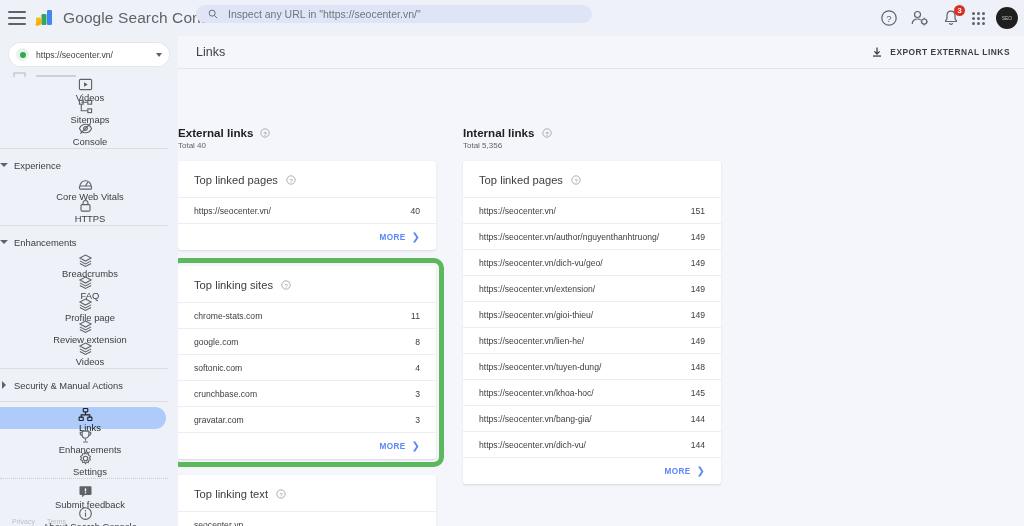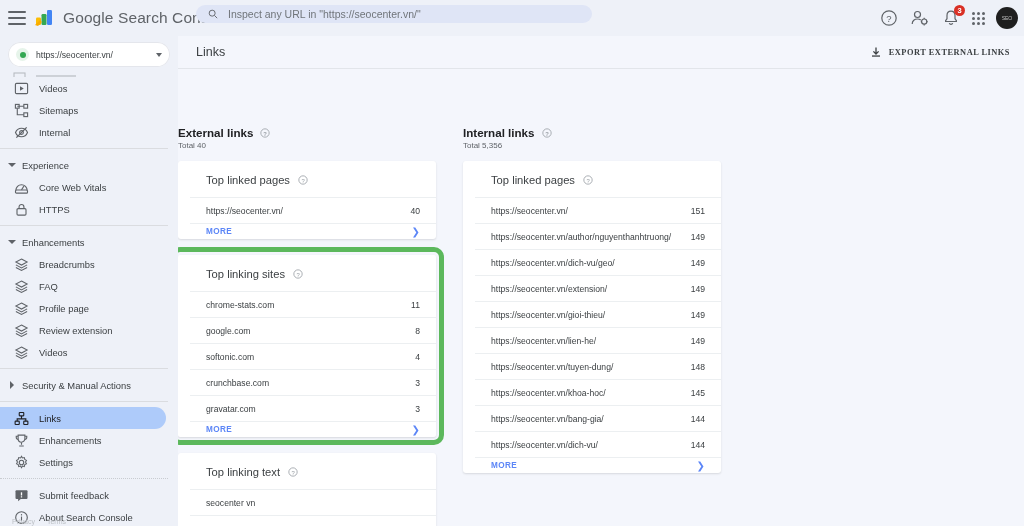--- a/index.html
+++ b/index.html
@@ -79,27 +79,28 @@
   }
   .prop-ico b { width: 6px; height: 6px; border-radius: 50%; background: #34a853; display:block;}
   .prop-url { font-size: 8.6px; color: #3c4043; flex: 1; white-space: nowrap; overflow: hidden; }
   .caret { width:0;height:0;border-left:3.5px solid transparent;border-right:3.5px solid transparent;border-top:4px solid #5f6368; }
 
   .nav { margin-top: 2px; }
   .nav-item {
     display: flex; align-items: center; height: 22px;
     padding-left: 14px; cursor: pointer; border-radius: 0 11px 11px 0;
     margin-right: 12px;
+    flex-direction: column;
   }
   .nav-item .ico { width: 15px; height: 15px; margin-right: 10px; flex: 0 0 auto; display:block; }
   .nav-item .lbl { font-size: 9.4px; color: #3c4043; white-space: nowrap; }
   .nav-item.active { background: #aecbfa; }
   .nav-item.active .lbl { color: #202124; }
   .nav-group {
-    display: flex; align-items: center; height: 22px; padding-left: 8px; cursor: pointer;
+    display: flex; align-items: center; height: 22px; cursor: pointer;
   }
   .nav-group .tri {
     width: 0; height: 0; margin-right: 6px;
     border-left: 4px solid transparent; border-right: 4px solid transparent; border-top: 4.5px solid #5f6368;
   }
   .nav-group .tri.collapsed {
     border-top: 4px solid transparent; border-bottom: 4px solid transparent;
     border-left: 4.5px solid #5f6368; border-right: none; margin-left: 2px; margin-right: 8px;
   }
   .nav-group .lbl { font-size: 9.4px; color: #3c4043; }
@@ -119,58 +120,57 @@
   .page-bar {
     height: 33px; border-bottom: 1px solid #e2e5ea;
     display: flex; align-items: center; background: #f4f6fc;
   }
   .page-title { font-size: 12.5px; color: #3c4043; margin-left: 18px; }
   .export-btn {
     margin-left: auto; margin-right: 8px;
     display: flex; align-items: center; gap: 7px; cursor: pointer;
     padding: 4px 6px; border-radius: 3px;
   }
-  .export-btn .lbl { font-size: 8.4px; letter-spacing: .5px; color: #3c4043; font-weight: bold; font-family: Liberation Serif, serif; }
+  .export-btn .lbl { font-size: 8.4px; letter-spacing: .5px; color: #3c4043; font-weight: bold; }
 
   
   .cols { display: flex; padding: 16px 0 0 0; }
   .col { width: 258px; }
   .col.right { margin-left: 27px; }
   .col-title {
     font-size: 11.6px; font-weight: bold; color: #202124;
     display: flex; align-items: center; gap: 7px; margin-top: 41px;
   }
   .col-total { font-size: 8px; color: #5f6368; margin-top: 2px; }
 
   .card {
     background: #fff; border-radius: 3px; margin-top: 11px;
     box-shadow: 0 1px 2px rgba(60,64,67,.16);
     overflow: hidden;
-    padding-left: 12px;
   }
   .card.highlight {
     outline: 5px solid #5cb85c; outline-offset: 3px;
     border-radius: 2px;
   }
   .card-head {
     padding: 13px 16px 11px 16px;
     font-size: 11.2px; color: #3c4043;
     display: flex; align-items: center; gap: 8px;
   }
   .row {
     display: flex; align-items: center; justify-content: space-between;
     height: 26px; padding: 0 16px;
     border-top: 1px solid #eceff1;
     font-size: 8.6px; color: #3c4043;
   }
   .row .val { color: #3c4043; }
   .row .lbl.empty { font-style: italic; color: #9aa0a6; }
   .more-row {
-    display: flex; align-items: center; justify-content: space-between;
-    height: 16px; padding: 0 16px; border-top: 1px solid #eceff1;
+    display: flex; align-items: center; justify-content: flex-end;
+    height: 27px; padding: 0 16px; border-top: 1px solid #eceff1;
     cursor: pointer; gap: 6px;
   }
   .more-row .lbl { font-size: 8.2px; color: #5c86f7; font-weight: bold; letter-spacing: .4px; }
   .more-row .chev { color: #5c86f7; font-size: 10px; line-height: 1; }
 
   .help-ico { width: 10px; height: 10px; display:block; cursor: pointer; }
 </style>
 </head>
 <body>
 
@@ -274,21 +274,21 @@
         </svg>
         <span class="lbl">Sitemaps</span>
       </div>
 
       <div class="nav-item">
         <svg class="ico" viewBox="0 0 16 16">
           <path d="M8 3.5c-3 0-5.4 2-6.4 4.5 1 2.5 3.4 4.5 6.4 4.5s5.4-2 6.4-4.5C13.4 5.5 11 3.5 8 3.5z" fill="none" stroke="#5f6368" stroke-width="1.2"></path>
           <circle cx="8" cy="8" r="2" fill="none" stroke="#5f6368" stroke-width="1.2"></circle>
           <line x1="2.5" y1="13.5" x2="13.5" y2="2.5" stroke="#5f6368" stroke-width="1.4"></line>
         </svg>
-        <span class="lbl">Internal</span>
+        <span class="lbl">Console</span>
       </div>
 
       <div class="divider"></div>
 
       <div class="nav-group">
         <span class="tri"></span>
         <span class="lbl">Experience</span>
       </div>
 
       <div class="nav-item">

